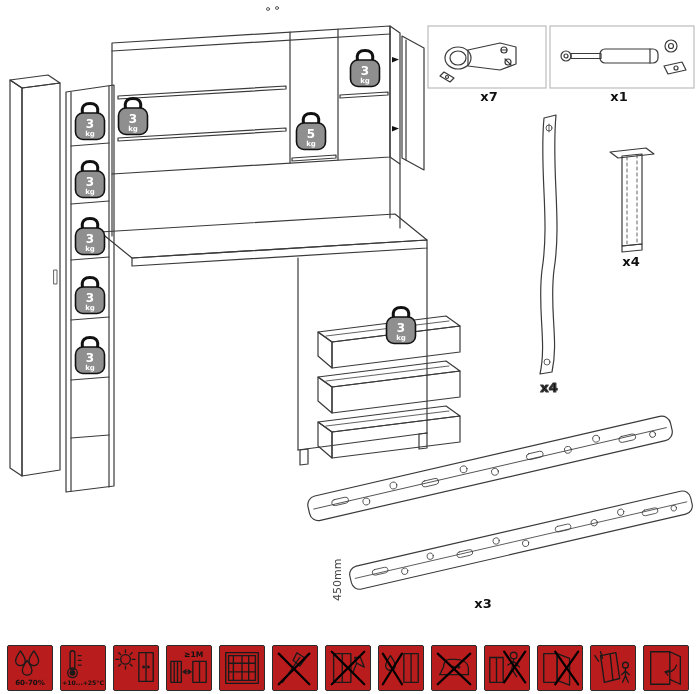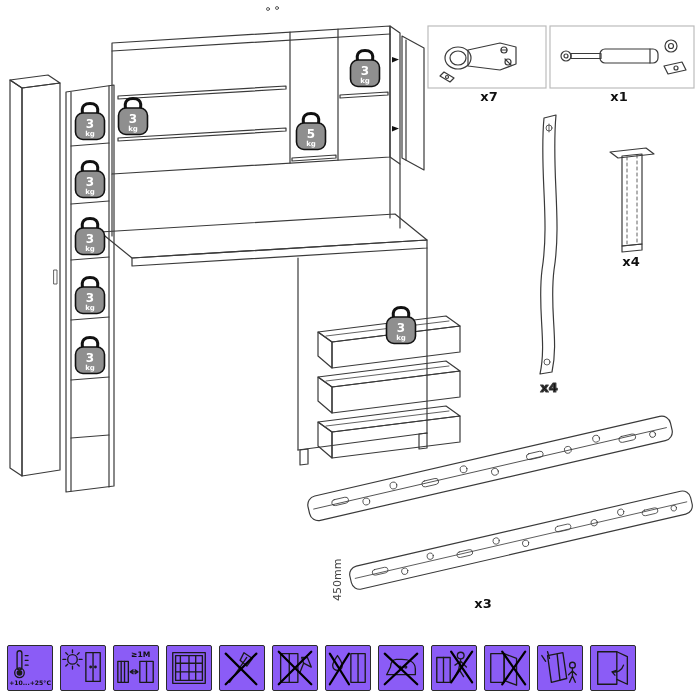--- a/index.html
+++ b/index.html
@@ -8,21 +8,21 @@
   svg{display:block;}
   .ln{fill:none;stroke:#3a3a3a;stroke-width:1.2;stroke-linejoin:round;stroke-linecap:round;}
   .lnthin{stroke-width:0.8;}
   .box{fill:#fff;stroke:#bcbcbc;stroke-width:1.2;}
   .qty{font-family:"DejaVu Sans",sans-serif;font-weight:bold;font-size:13px;fill:#111;text-anchor:middle;}
   .mm{font-family:"DejaVu Sans",sans-serif;font-size:11px;fill:#444;text-anchor:start;}
   .kv{font-family:"DejaVu Sans",sans-serif;font-weight:bold;font-size:12px;fill:#fff;text-anchor:middle;}
   .ku{font-family:"DejaVu Sans",sans-serif;font-weight:bold;font-size:7px;fill:#fff;text-anchor:middle;}
   .hingez{fill:#111;stroke:none;}
   .icon-row{position:absolute;left:7px;top:645px;display:flex;gap:7px;}
-  .care{width:46px;height:46px;border:1.6px solid #2b2b2b;border-radius:2px;background:#8b5cf6;
+  .care{width:46px;height:46px;border:1.6px solid #2b2b2b;border-radius:2px;background:#b91c1c;
         box-sizing:border-box;flex:0 0 auto;}
   .care svg{width:100%;height:100%;}
   .ci{fill:none;stroke:#1a1a1a;stroke-width:1.4;stroke-linejoin:round;stroke-linecap:round;}
   .cif{fill:#1a1a1a;stroke:none;}
   .xx{fill:none;stroke:#000;stroke-width:2.3;stroke-linecap:round;}
   .ct{font-family:"DejaVu Sans",sans-serif;font-weight:bold;font-size:7.4px;fill:#111;text-anchor:middle;}
   .ct2{font-family:"DejaVu Sans",sans-serif;font-weight:bold;font-size:6.4px;fill:#111;text-anchor:middle;}
   .ct8{font-family:"DejaVu Sans",sans-serif;font-weight:bold;font-size:8px;fill:#111;text-anchor:middle;}
 </style>
 </head>
@@ -229,20 +229,30 @@
       <g transform="translate(348,568) rotate(-13) scale(0.94)">
           <use href="#railshape"></use>
         </g>
       <text class="mm" transform="translate(341,601) rotate(-90)">450mm</text>
       <text class="qty" x="483" y="608">x3</text>
     </g>
   </svg>
 
   <div class="icon-row">
 
+    <div class="care">
+      <svg viewBox="0 0 46 46">
+        <g class="ci">
+          <path d="M13,5 C13,5 8,12 8,15.5 A5,5 0 0 0 18,15.5 C18,12 13,5 13,5 Z"></path>
+          <path d="M27,5 C27,5 22,12 22,15.5 A5,5 0 0 0 32,15.5 C32,12 27,5 27,5 Z"></path>
+          <path d="M20,15 C20,15 15,22 15,25.5 A5,5 0 0 0 25,25.5 C25,22 20,15 20,15 Z"></path>
+        </g>
+        <text class="ct" x="23" y="41">60-70%</text>
+      </svg>
+    </div>
 
     <div class="care">
       <svg viewBox="0 0 46 46">
         <g class="ci">
           <rect x="9.5" y="5" width="5" height="20" rx="2.5"></rect>
           <circle cx="12" cy="28" r="5"></circle>
           <line x1="18" y1="10" x2="21" y2="10"></line>
           <line x1="18" y1="15" x2="21" y2="15"></line>
           <line x1="18" y1="20" x2="21" y2="20"></line>
         </g>

